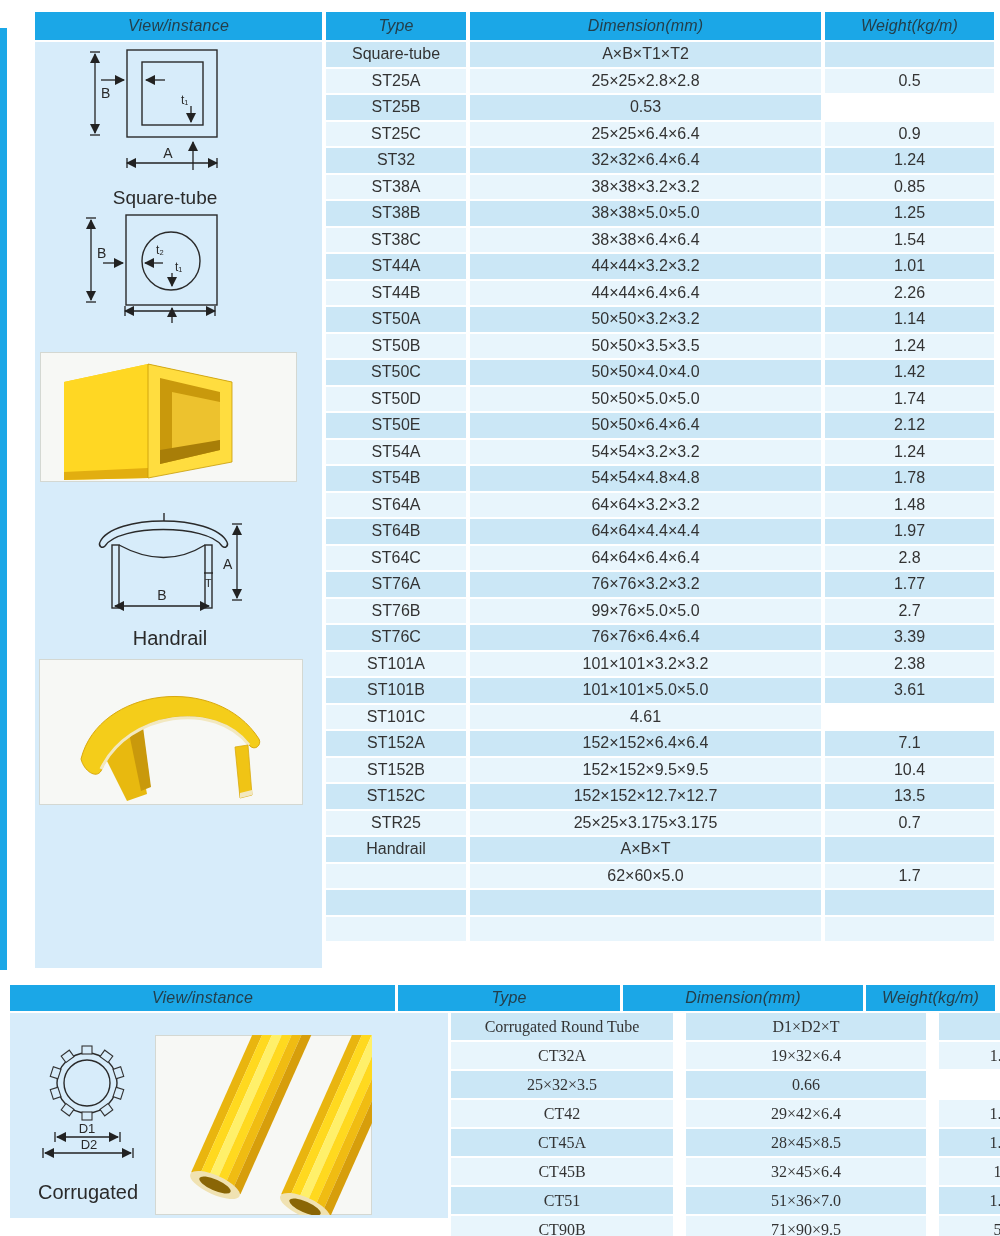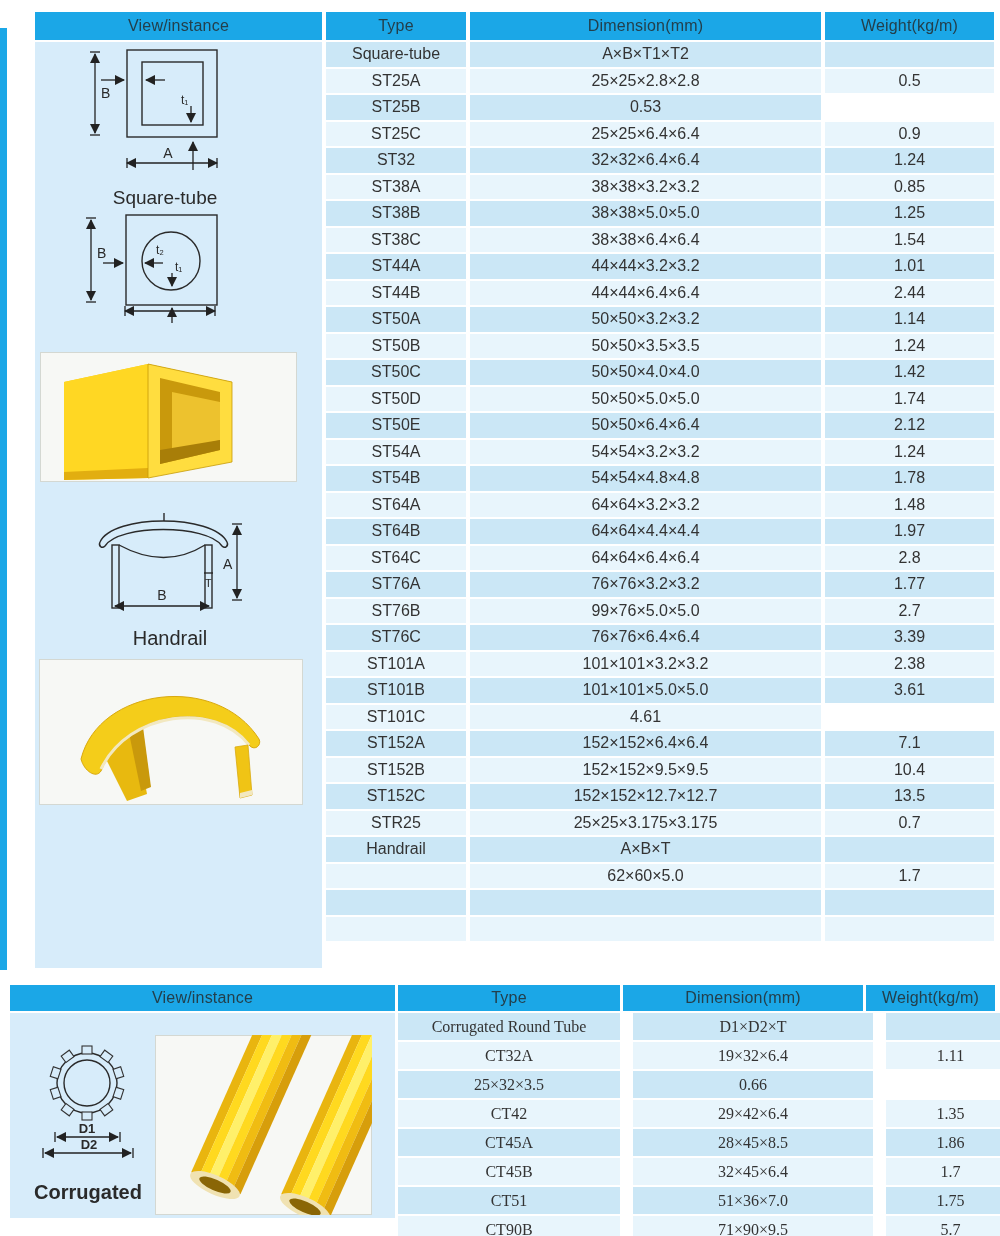--- a/index.html
+++ b/index.html
@@ -7,40 +7,40 @@
     width:1000px;height:1236px;position:relative;background:#ffffff;
     font-family:"Liberation Sans",sans-serif;color:#333;overflow:hidden;
   }
   .left-strip{position:absolute;left:0;top:28px;width:7px;height:942px;background:#1BA7E7;}
 
   
   .tbl{position:absolute;}
   .hdr{display:grid;margin-bottom:2px;}
   .hcell{
     background:#1BA7E7;color:#233F4B;display:flex;align-items:center;justify-content:center;
-    font-size:16px;letter-spacing:.2px;
+    font-size:16px;letter-spacing:.2px;font-style:italic;
   }
   .tbl-body{display:flex;}
   .sidebar{background:#D7ECFA;position:relative;flex:none;}
   .rows{display:flex;flex-direction:column;row-gap:2px;flex:none;}
   .t-row{display:grid;}
   .cell{display:flex;align-items:center;justify-content:center;font-size:16px;color:#333;overflow:hidden;white-space:nowrap;}
   .rows .t-row:nth-child(odd) .cell{background:#CBE7F6;}
   .rows .t-row:nth-child(even) .cell{background:#E8F5FC;}
 
   
   .tbl.top{left:35px;top:12px;width:960px;}
   .tbl.top .hdr{grid-template-columns:287px 140px 351px 169px;column-gap:4px;height:28px;}
   .tbl.top .sidebar{width:287px;height:926px;margin-right:4px;}
   .tbl.top .t-row{grid-template-columns:140px 351px 169px;column-gap:4px;height:24.5px;}
 
   
   .tbl.bottom{left:10px;top:985px;width:985px;}
   .tbl.bottom .hdr{grid-template-columns:385px 222px 240px 129px;column-gap:3px;height:26px;}
-  .tbl.bottom .sidebar{width:385px;height:205px;margin-right:3px;font-weight:bold;}
+  .tbl.bottom .sidebar{width:438px;height:205px;margin-right:3px;}
   .tbl.bottom .t-row{grid-template-columns:222px 240px 129px;column-gap:13px;height:27px;font-family:Liberation Serif, serif;}
 
   svg text{font-family:"Liberation Sans",sans-serif;fill:#2a2a2a;}
   .dim-line{stroke:#222;stroke-width:1.3;}
   .thin{stroke:#2a2a2a;stroke-width:1.4;fill:none;}
 </style>
 </head>
 <body>
 
 <div class="left-strip"></div>
@@ -181,21 +181,21 @@
         <div class="cell">1.54</div>
       </div>
         <div class="t-row">
         <div class="cell">ST44A</div>
         <div class="cell">44×44×3.2×3.2</div>
         <div class="cell">1.01</div>
       </div>
         <div class="t-row">
         <div class="cell">ST44B</div>
         <div class="cell">44×44×6.4×6.4</div>
-        <div class="cell">2.44</div>
+        <div class="cell">2.26</div>
       </div>
         <div class="t-row">
         <div class="cell">ST50A</div>
         <div class="cell">50×50×3.2×3.2</div>
         <div class="cell">1.14</div>
       </div>
         <div class="t-row">
         <div class="cell">ST50B</div>
         <div class="cell">50×50×3.5×3.5</div>
         <div class="cell">1.24</div>

